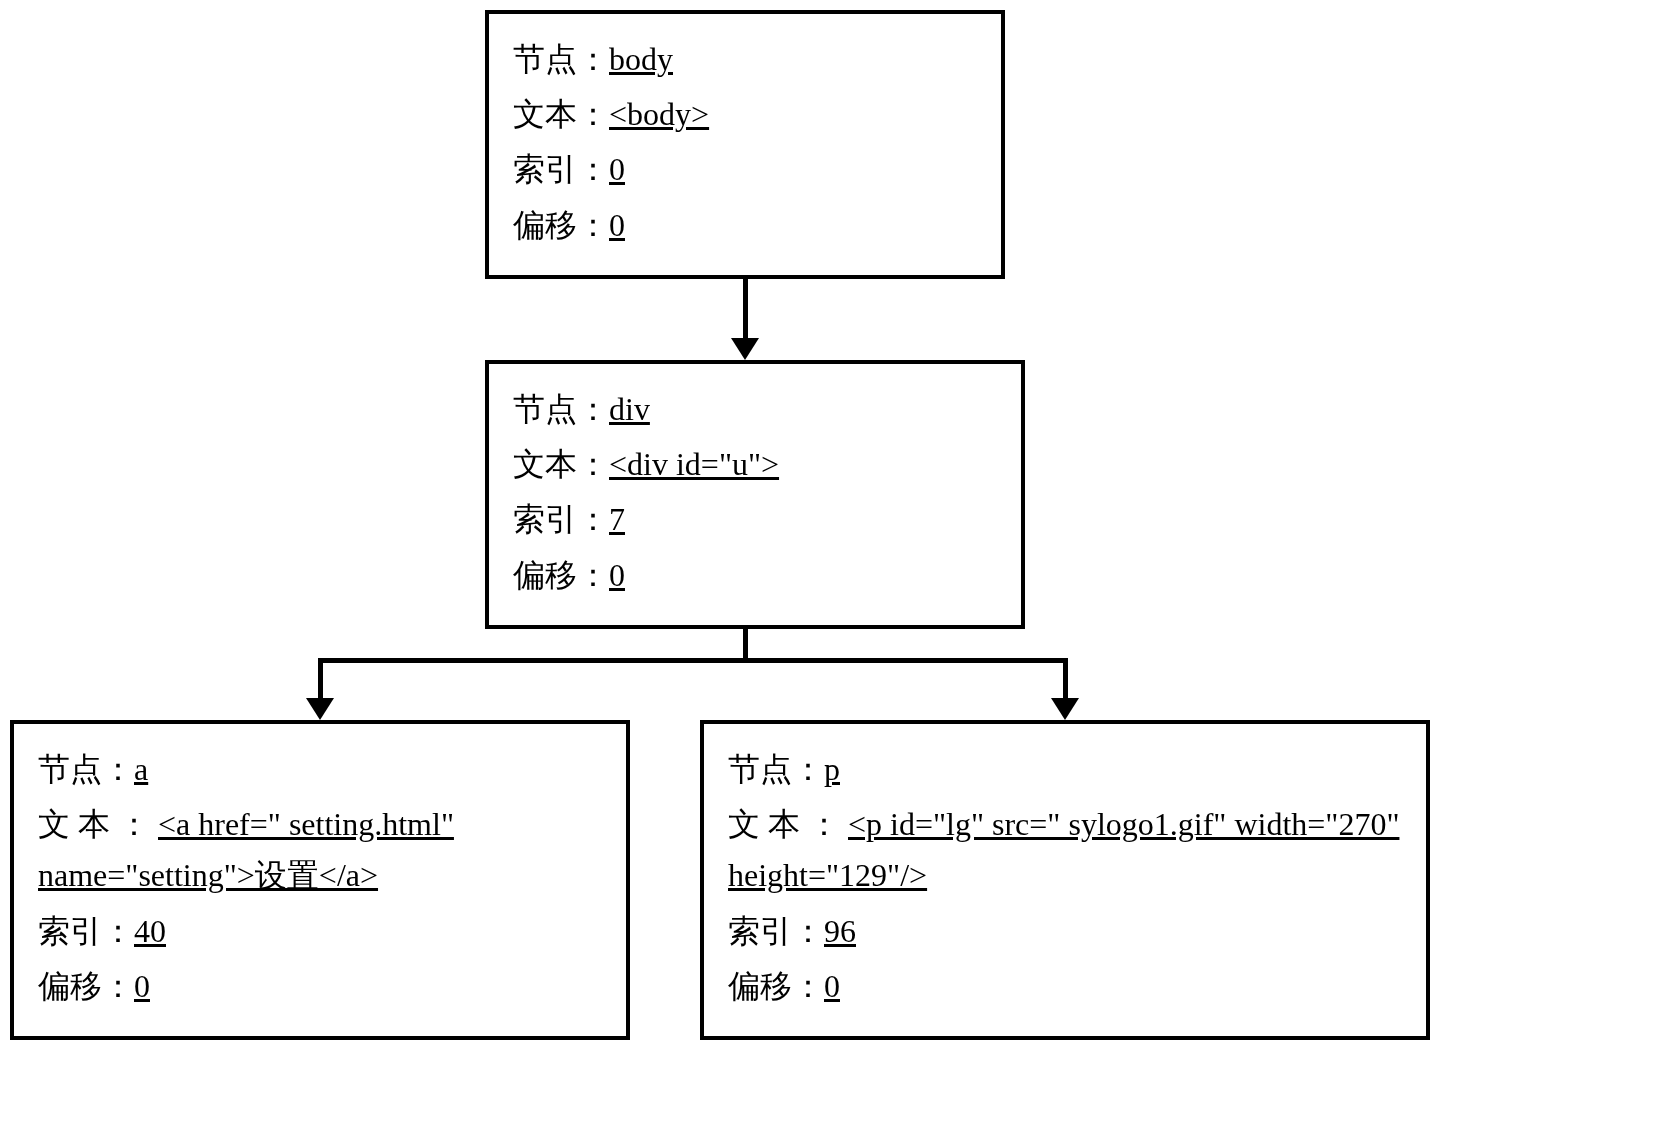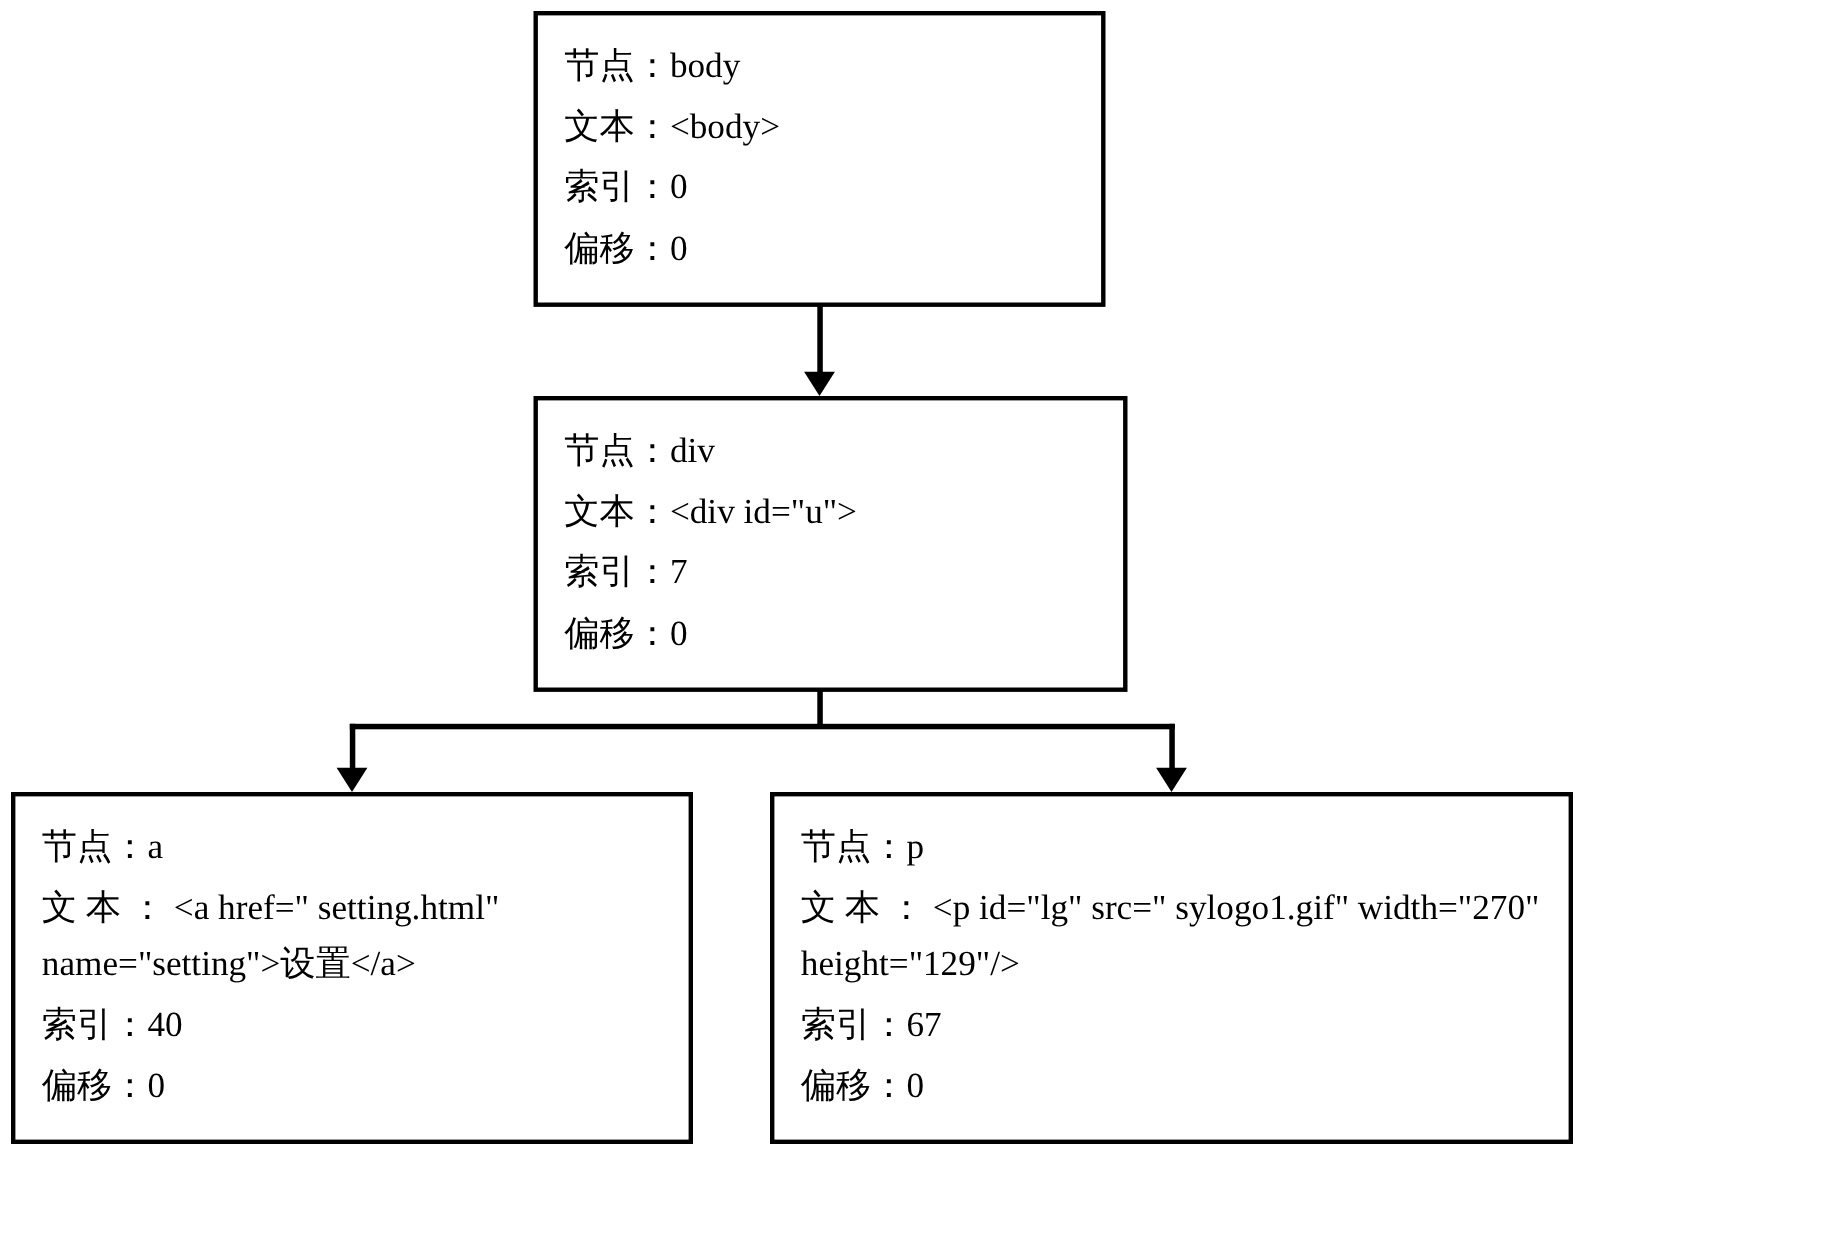--- a/index.html
+++ b/index.html
@@ -26,20 +26,21 @@
       display: flex;
       align-items: center;
       margin-bottom: 4px;
     }
     .node-label {
       white-space: pre;
     }
     .node-value {
       font-family: "Times New Roman", serif;
       white-space: pre;
+      text-decoration: underline;
     }
     .mixed-value {
       white-space: normal;
     }
     .node-box.top {
       left: 485px;
       top: 10px;
       width: 520px;
     }
     .node-box.mid {
@@ -150,19 +151,19 @@
   <div class="node-row">
     <span class="node-label">节点：</span>
     <span class="node-value">p</span>
   </div>
   <div class="node-row" style="display:block;">
     <span class="node-label">文 本 ：</span>
     <span class="node-value mixed-value">&lt;p id="lg" src=" sylogo1.gif" width="270" height="129"/&gt;</span>
   </div>
   <div class="node-row">
     <span class="node-label">索引：</span>
-    <span class="node-value">67</span>
+    <span class="node-value">96</span>
   </div>
   <div class="node-row">
     <span class="node-label">偏移：</span>
     <span class="node-value">0</span>
   </div>
 </div>
 
 </body></html>

